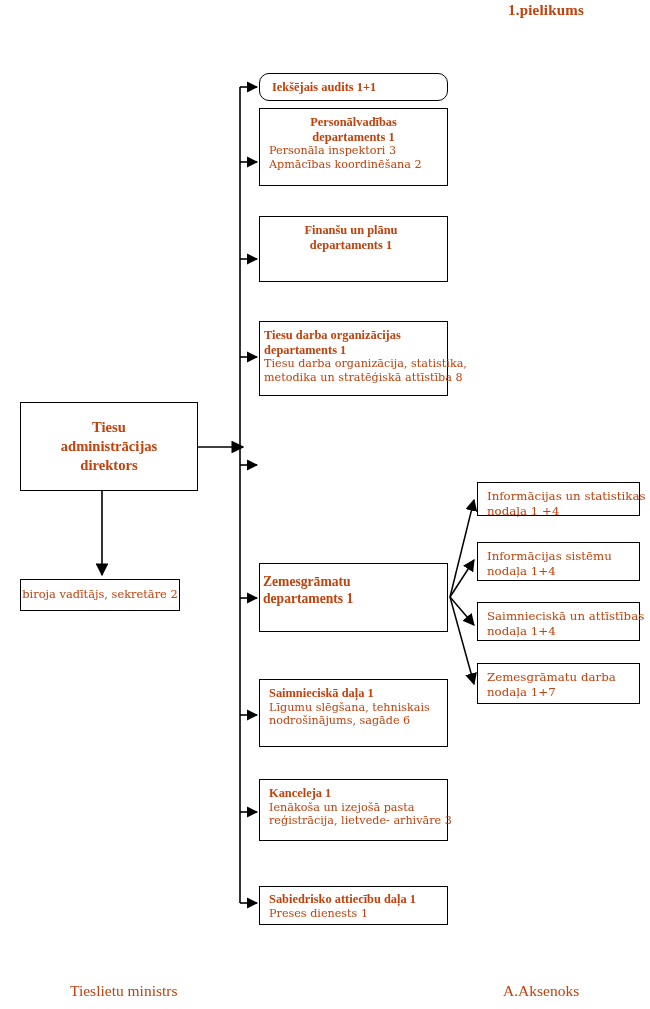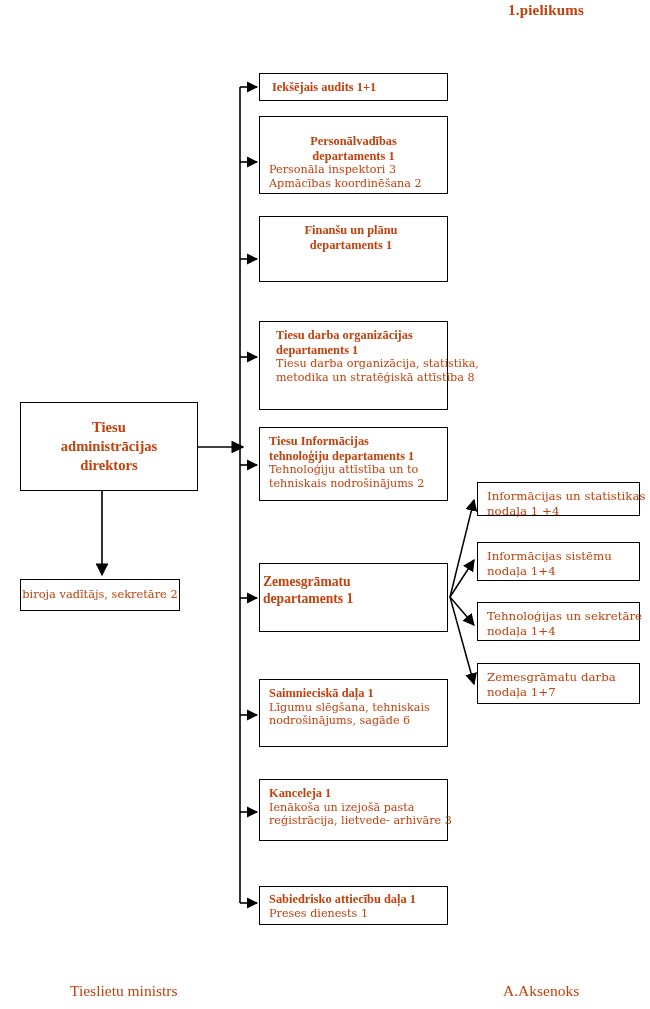--- a/index.html
+++ b/index.html
@@ -65,24 +65,24 @@
 
   
   #secretary {
     left: 20px; top: 579px; width: 160px; height: 32px;
     display: flex; align-items: center; justify-content: center;
   }
   #secretary .sub { font-size: 11.4px; }
 
   
   .center-node { left: 259px; width: 189px; }
-  #n-audit   { top: 73px;  height: 28px; display:flex; align-items:center; padding-left: 12px;}
-  #n-hr      { top: 116px; height: 78px; padding: 17px 9px 0 9px;}
+  #n-audit   { top: 73px;  height: 28px; display:flex; align-items:center; padding-left: 12px; border-radius: 10px;}
+  #n-hr      { top: 108px; height: 78px; padding: 6px 9px 0 9px;}
   #n-fin     { top: 216px; height: 66px; padding: 6px 9px 0 4px;}
-  #n-court   { top: 321px; height: 89px; padding: 6px 9px 0 16px;}
+  #n-court   { top: 321px; height: 75px; padding: 6px 9px 0 4px;}
   #n-it      { top: 427px; height: 74px; padding: 6px 9px 0 9px;}
   #n-land    { top: 563px; height: 69px; padding: 9px 9px 0 3px;}
   #n-econ    { top: 679px; height: 68px; padding: 6px 9px 0 9px;}
   #n-chanc   { top: 779px; height: 62px; padding: 6px 9px 0 9px;}
   #n-pr      { top: 886px; height: 39px; padding: 5px 9px 0 9px;}
 
   #n-land .title { font-size: 13.6px; line-height: 1.26; }
 
   
   .right-node { left: 477px; width: 163px; padding: 6px 8px 0 9px; }
@@ -183,30 +183,20 @@
     <div class="title">
       <span>Tiesu darba organizācijas</span><br>
       <span>departaments 1</span>
     </div>
     <div class="sub">
       <div>Tiesu darba organizācija, statistika,</div>
       <div>metodika un stratēģiskā attīstība   8</div>
     </div>
   </div>
 
-  <div class="node center-node" id="n-it">
-    <div class="title">
-      <span>Tiesu Informācijas</span><br>
-      <span>tehnoloģiju departaments 1</span>
-    </div>
-    <div class="sub">
-      <div>Tehnoloģiju attīstība un to</div>
-      <div>tehniskais nodrošinājums 2</div>
-    </div>
-  </div>
 
   <div class="node center-node" id="n-land">
     <div class="title">
       <span>Zemesgrāmatu</span><br>
       <span>departaments 1</span>
     </div>
   </div>
 
   <div class="node center-node" id="n-econ">
     <div class="title">Saimnieciskā daļa 1</div>
@@ -240,21 +230,21 @@
 
   <div class="node right-node" id="r-sys">
     <div class="rtitle">
       <div>Informācijas sistēmu</div>
       <div>nodaļa 1+4</div>
     </div>
   </div>
 
   <div class="node right-node" id="r-tech">
     <div class="rtitle">
-      <div>Tehnoloģijas un sekretāre</div>
+      <div>Saimnieciskā un attīstības</div>
       <div>nodaļa 1+4</div>
     </div>
   </div>
 
   <div class="node right-node" id="r-land">
     <div class="rtitle">
       <div>Zemesgrāmatu darba</div>
       <div>nodaļa 1+7</div>
     </div>
   </div>

